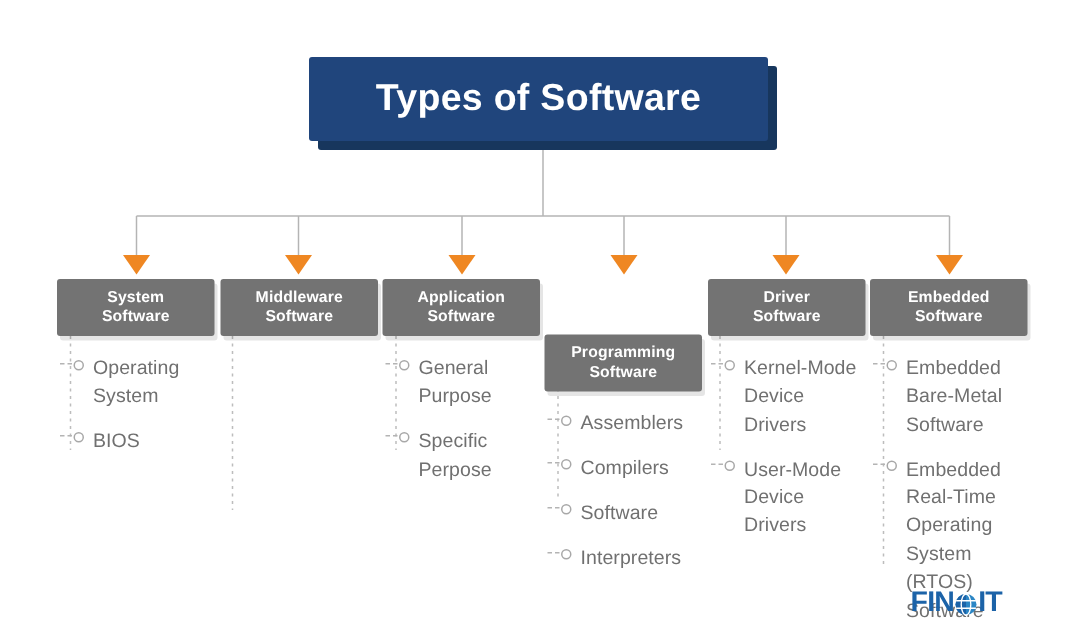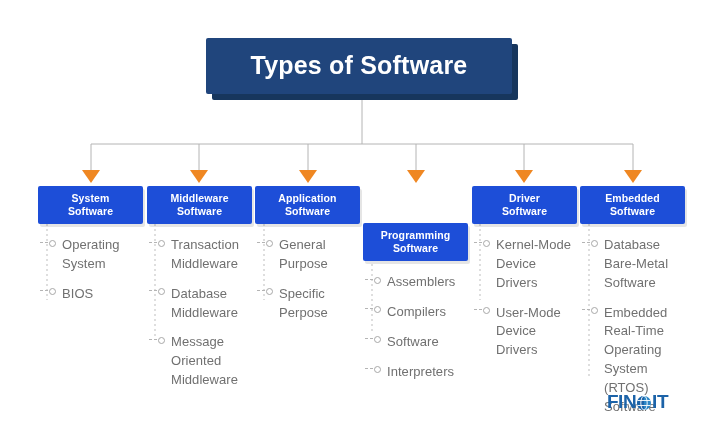--- a/index.html
+++ b/index.html
@@ -73,21 +73,21 @@
 
   
   .column {
     position: absolute;
     top: 186px;
     width: 105px;
   }
   .cat-box {
     width: 105px;
     height: 38px;
-    background: #1d4ed8;
+    background: #737373;
     border-radius: 2px;
     display: flex;
     flex-direction: column;
     align-items: center;
     justify-content: center;
     box-shadow: 2px 3px 0 rgba(0,0,0,0.10);
   }
   .cat-line {
     color: #ffffff;
     font-size: 10.5px;
@@ -202,25 +202,20 @@
         <div class="items">
           <div class="item"><span class="item-stub"></span><span class="item-marker"></span><span>Operating System</span></div>
           <div class="item"><span class="item-stub"></span><span class="item-marker"></span><span>BIOS</span></div>
         </div>
       </div>
       <div class="column" style="left: 147px;">
         <div class="cat-box">
           <span class="cat-line">Middleware</span>
           <span class="cat-line">Software</span>
         </div>
-        <div class="items">
-          <div class="item"><span class="item-stub"></span><span class="item-marker"></span><span>Transaction Middleware</span></div>
-          <div class="item"><span class="item-stub"></span><span class="item-marker"></span><span>Database Middleware</span></div>
-          <div class="item"><span class="item-stub"></span><span class="item-marker"></span><span>Message Oriented Middleware</span></div>
-        </div>
       </div>
       <div class="column" style="left: 255px;">
         <div class="cat-box">
           <span class="cat-line">Application</span>
           <span class="cat-line">Software</span>
         </div>
         <div class="items">
           <div class="item"><span class="item-stub"></span><span class="item-marker"></span><span>General Purpose</span></div>
           <div class="item"><span class="item-stub"></span><span class="item-marker"></span><span>Specific Perpose</span></div>
         </div>
@@ -246,21 +241,21 @@
           <div class="item"><span class="item-stub"></span><span class="item-marker"></span><span>Kernel-Mode Device Drivers</span></div>
           <div class="item"><span class="item-stub"></span><span class="item-marker"></span><span>User-Mode Device Drivers</span></div>
         </div>
       </div>
       <div class="column" style="left: 580px;">
         <div class="cat-box">
           <span class="cat-line">Embedded</span>
           <span class="cat-line">Software</span>
         </div>
         <div class="items">
-          <div class="item"><span class="item-stub"></span><span class="item-marker"></span><span>Database Bare-Metal Software</span></div>
+          <div class="item"><span class="item-stub"></span><span class="item-marker"></span><span>Embedded Bare-Metal Software</span></div>
           <div class="item"><span class="item-stub"></span><span class="item-marker"></span><span>Embedded Real-Time Operating System (RTOS) Software</span></div>
           <div class="item"><span class="item-stub"></span><span class="item-marker"></span></div>
         </div>
       </div>
     </div>
 
   <div id="logo">
     <span class="logo-text">FIN</span>
     <span class="logo-mark">
       <svg viewBox="0 0 16 16" width="16" height="16" aria-hidden="true">

